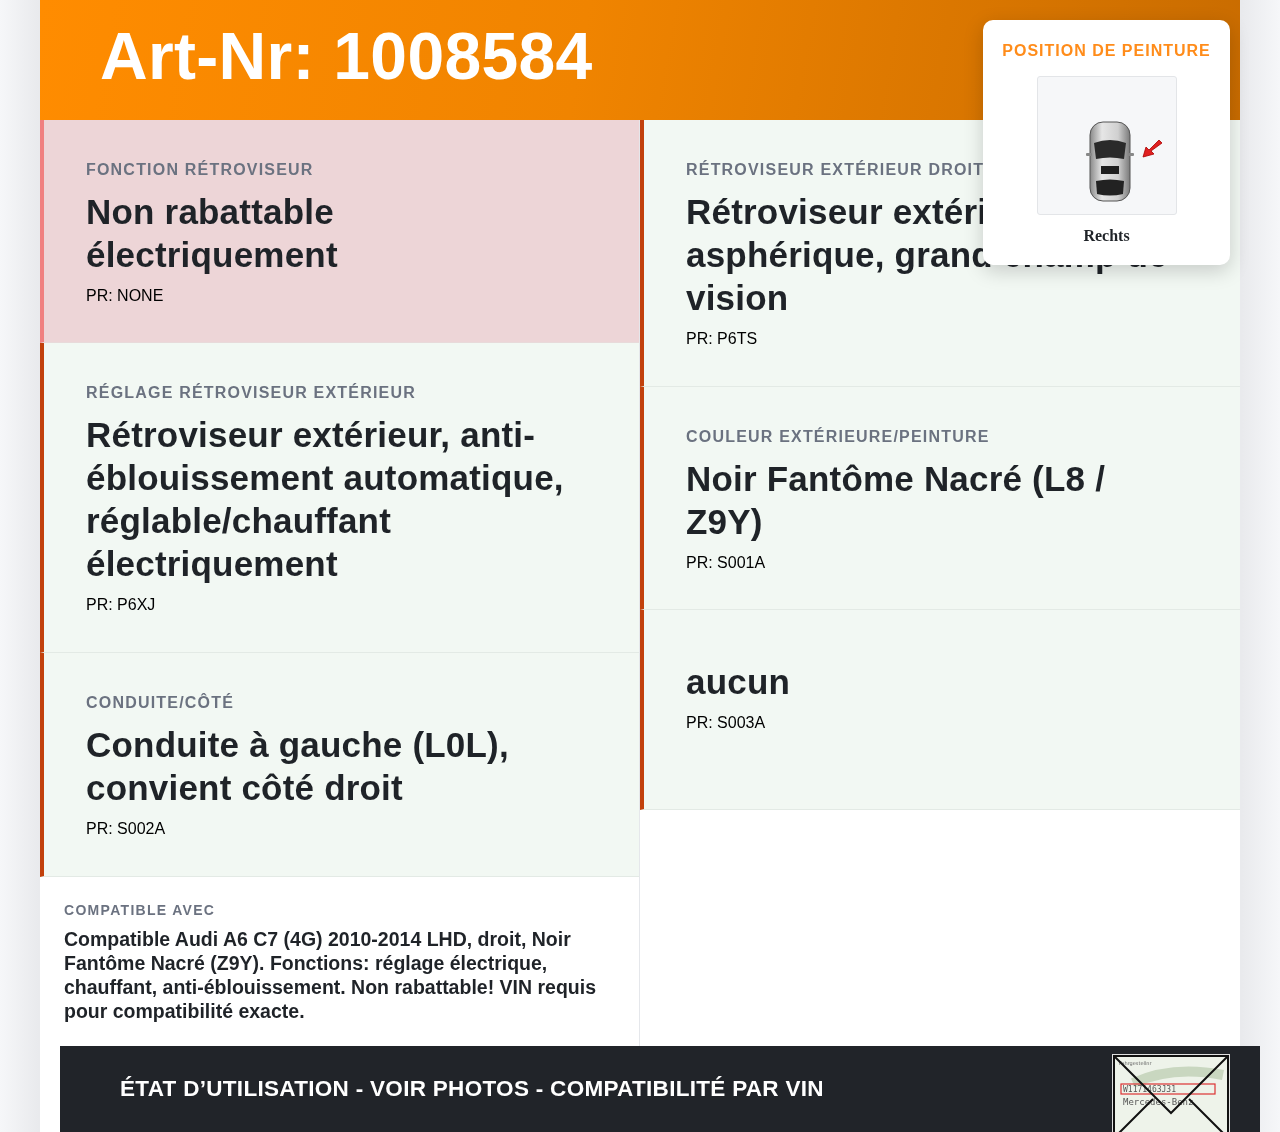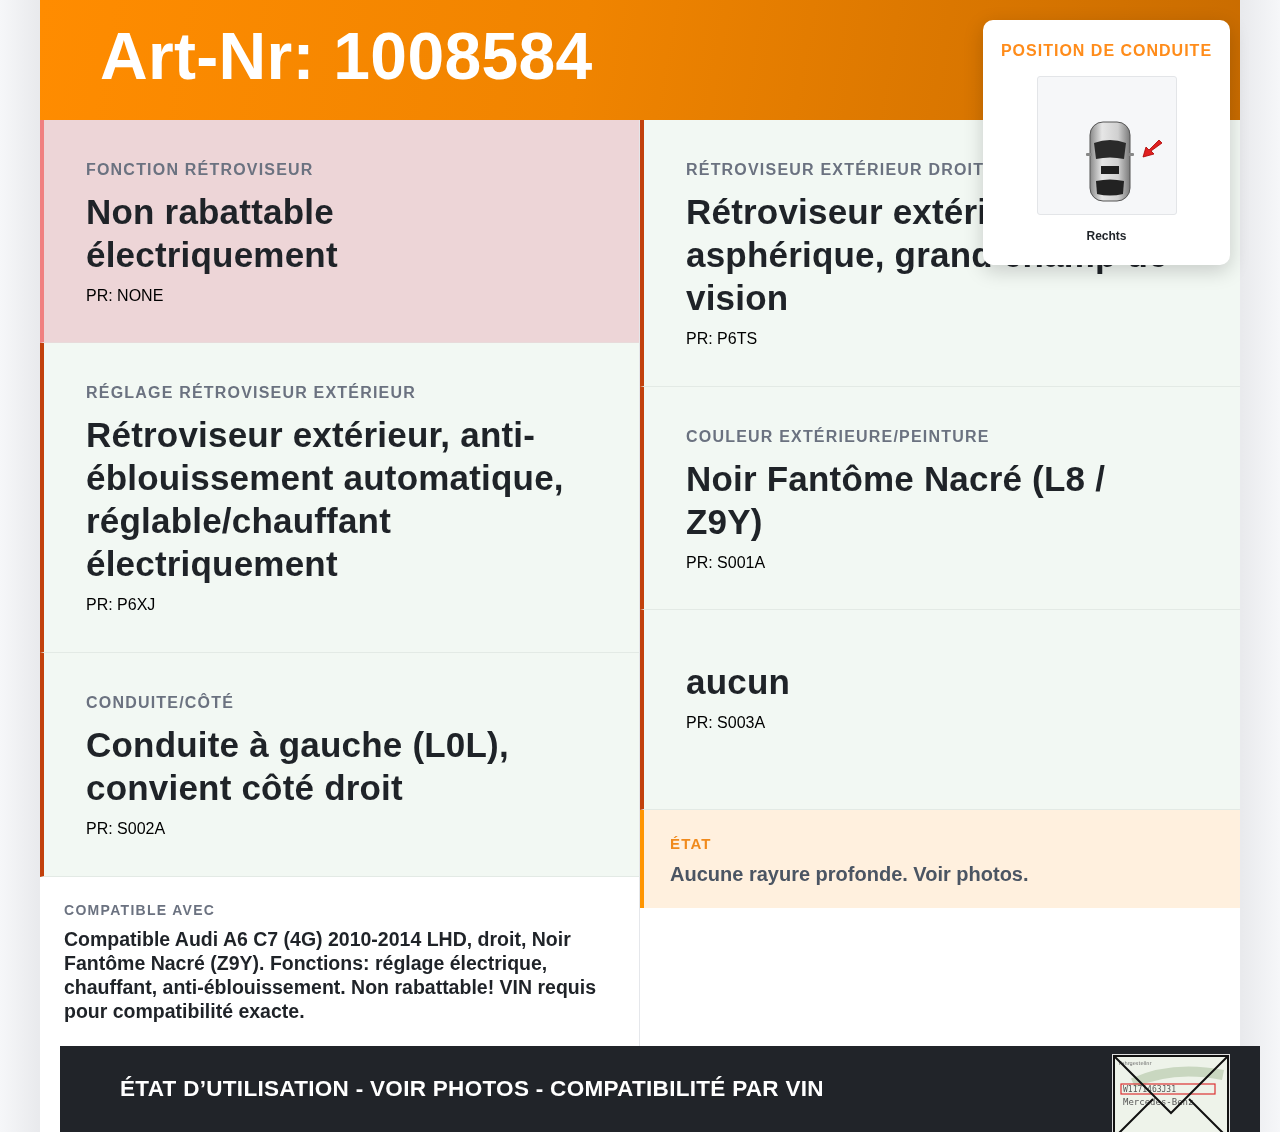--- a/index.html
+++ b/index.html
@@ -78,22 +78,22 @@
     }
     .mount-title {
       margin-top: 21px; font-size: 16px; font-weight: 700; color: #ff8c1a; letter-spacing: 1px;
       line-height: 20px;
     }
     .mount-image {
       position: absolute; left: 54px; top: 56px; width: 140px; height: 139px;
       background: #f6f7f9; border: 1px solid #e3e5e8; border-radius: 3px;
     }
     .mount-label {
-      position: absolute; left: 0; width: 100%; top: 206px; font-size: 12px; font-weight: 700;
-      color: #1f2328; line-height: 20px;
+      position: absolute; left: 0; width: 100%; top: 206px; font-size: 16px; font-weight: 700;
+      color: #1f2328; line-height: 20px; font-family: Liberation Serif, serif;
     }
   </style>
 </head>
 <body>
 
 <div class="page">
 
   <div class="header">
     <div class="header-title">Art-Nr: 1008584</div>
   </div>
@@ -129,29 +129,25 @@
       </div>
       <div class="card" style="height:223px; padding-top:40px;">
         <div class="card-label">COULEUR EXTÉRIEURE/PEINTURE</div>
         <div class="card-value" style="width:470px;">Noir Fantôme Nacré (L8 / Z9Y)</div>
         <div class="card-pr">PR: S001A</div>
       </div>
       <div class="card" style="height:200px; padding-top:40px;">
         <div class="card-value">aucun</div>
         <div class="card-pr">PR: S003A</div>
       </div>
-      <div class="etat">
-        <div class="etat-label">ÉTAT</div>
-        <div class="etat-text">Aucune rayure profonde. Voir photos.</div>
-      </div>
     </div>
   </div>
 
   <div class="mount-card">
-    <div class="mount-title">POSITION DE CONDUITE</div>
+    <div class="mount-title">POSITION DE PEINTURE</div>
     <div class="mount-image">
       <svg width="140" height="139" viewBox="0 0 140 139">
         <defs>
           <linearGradient id="carBody" x1="0" x2="1" y1="0" y2="0">
             <stop offset="0" stop-color="#8a8a8a"></stop>
             <stop offset="0.3" stop-color="#e6e6e6"></stop>
             <stop offset="0.7" stop-color="#d0d0d0"></stop>
             <stop offset="1" stop-color="#7a7a7a"></stop>
           </linearGradient>
         </defs>

